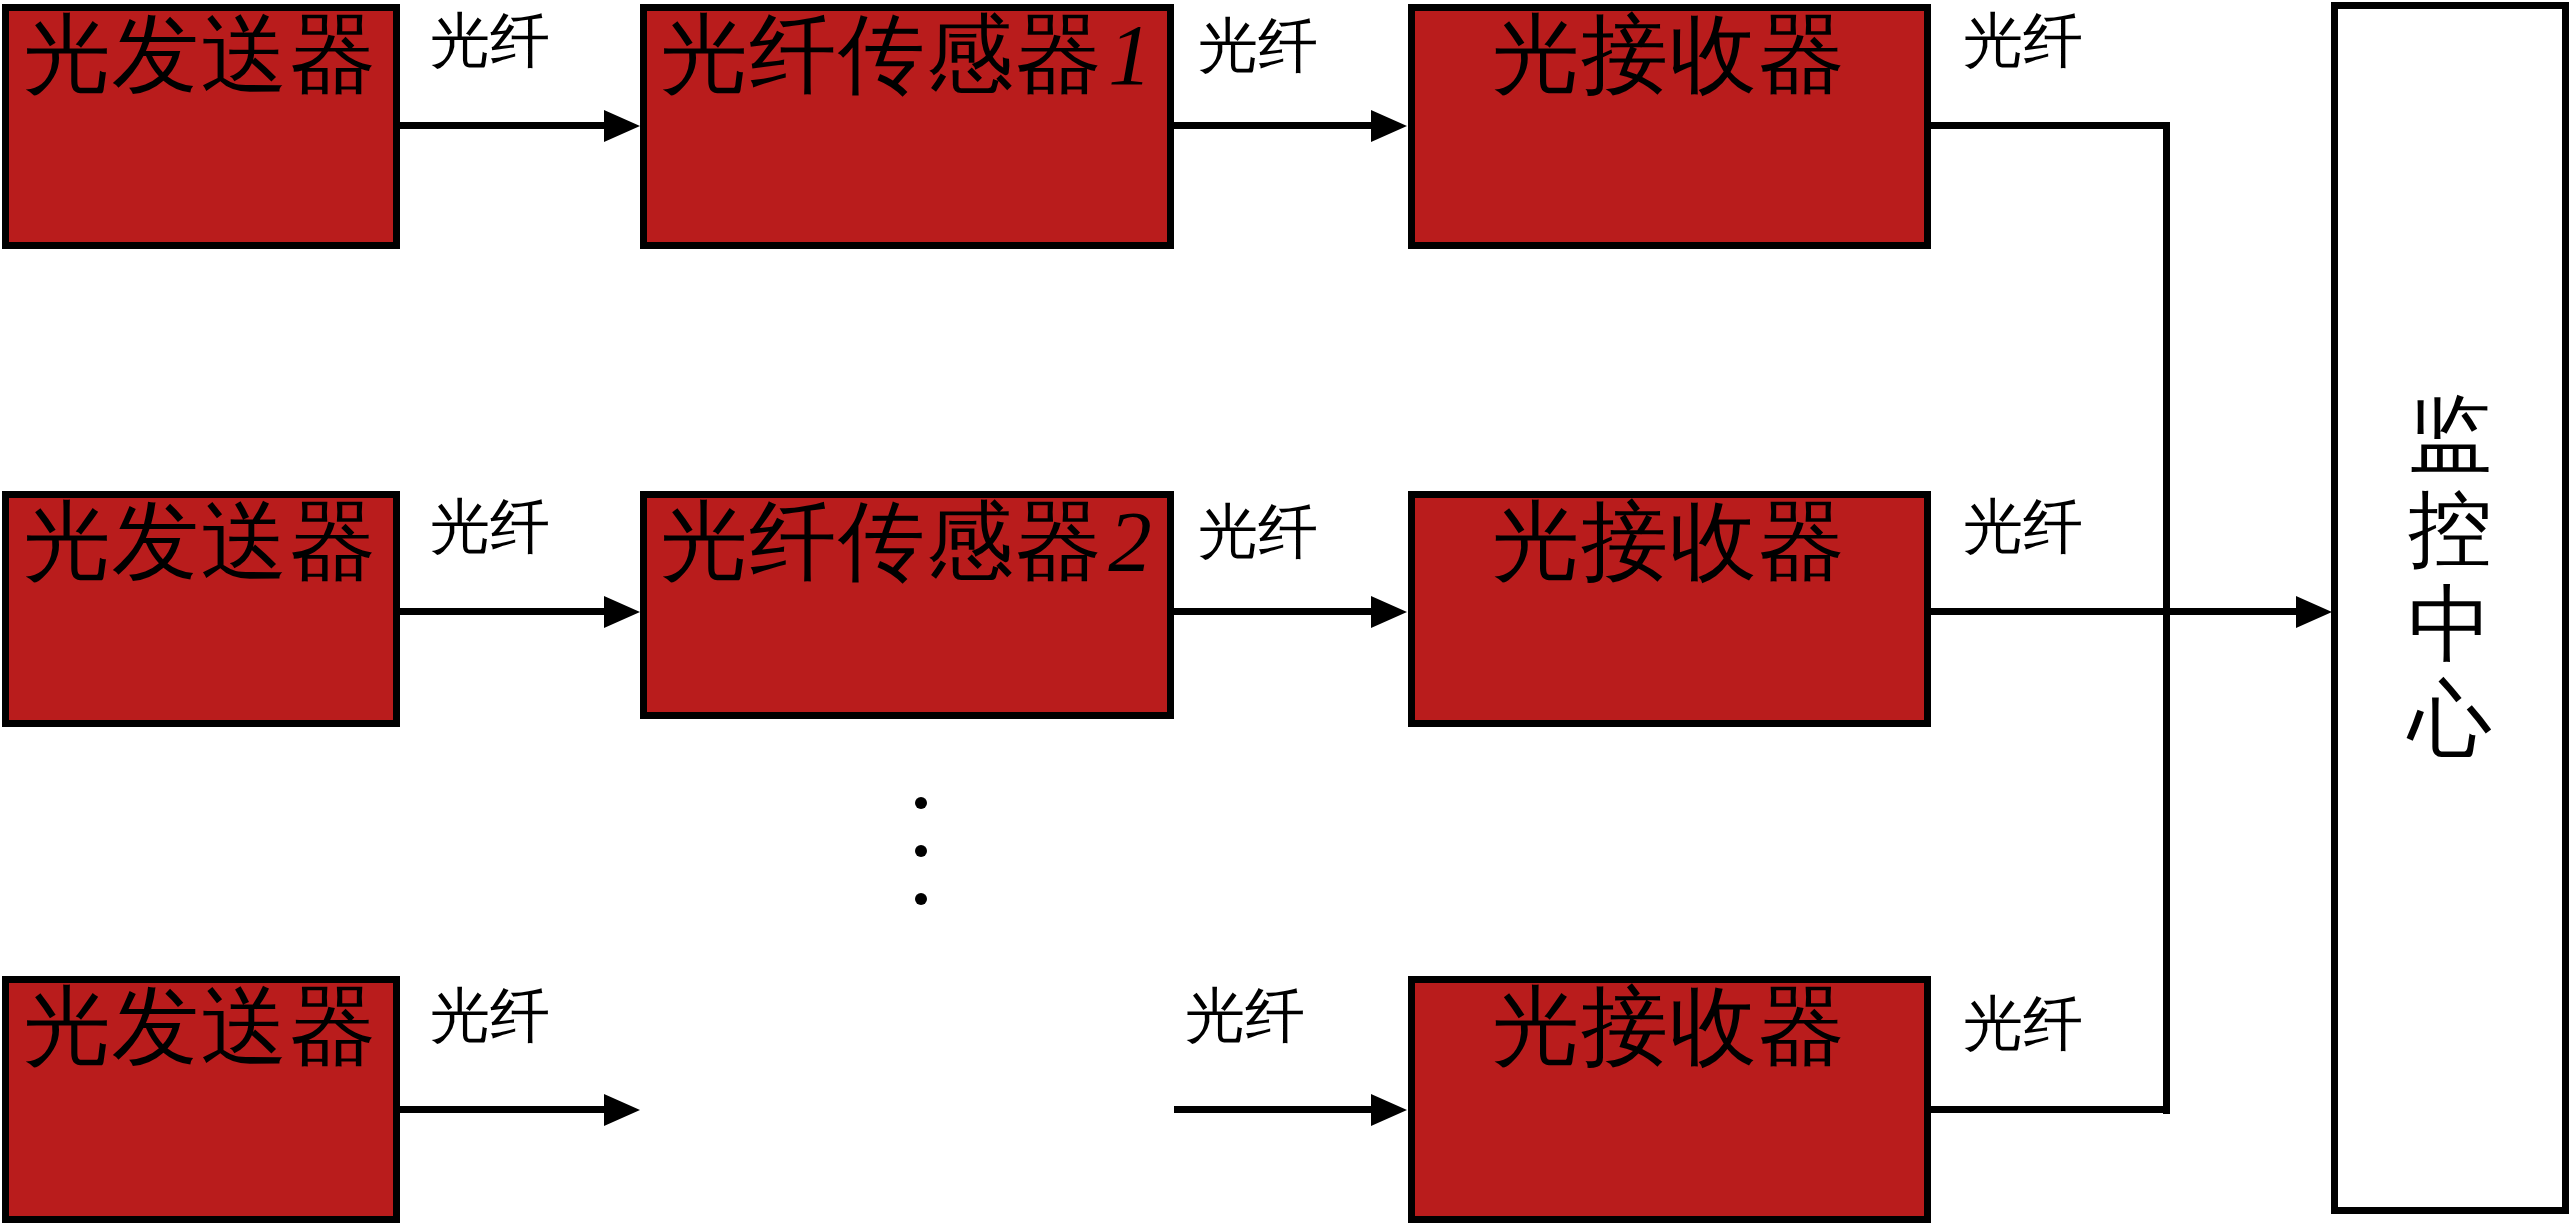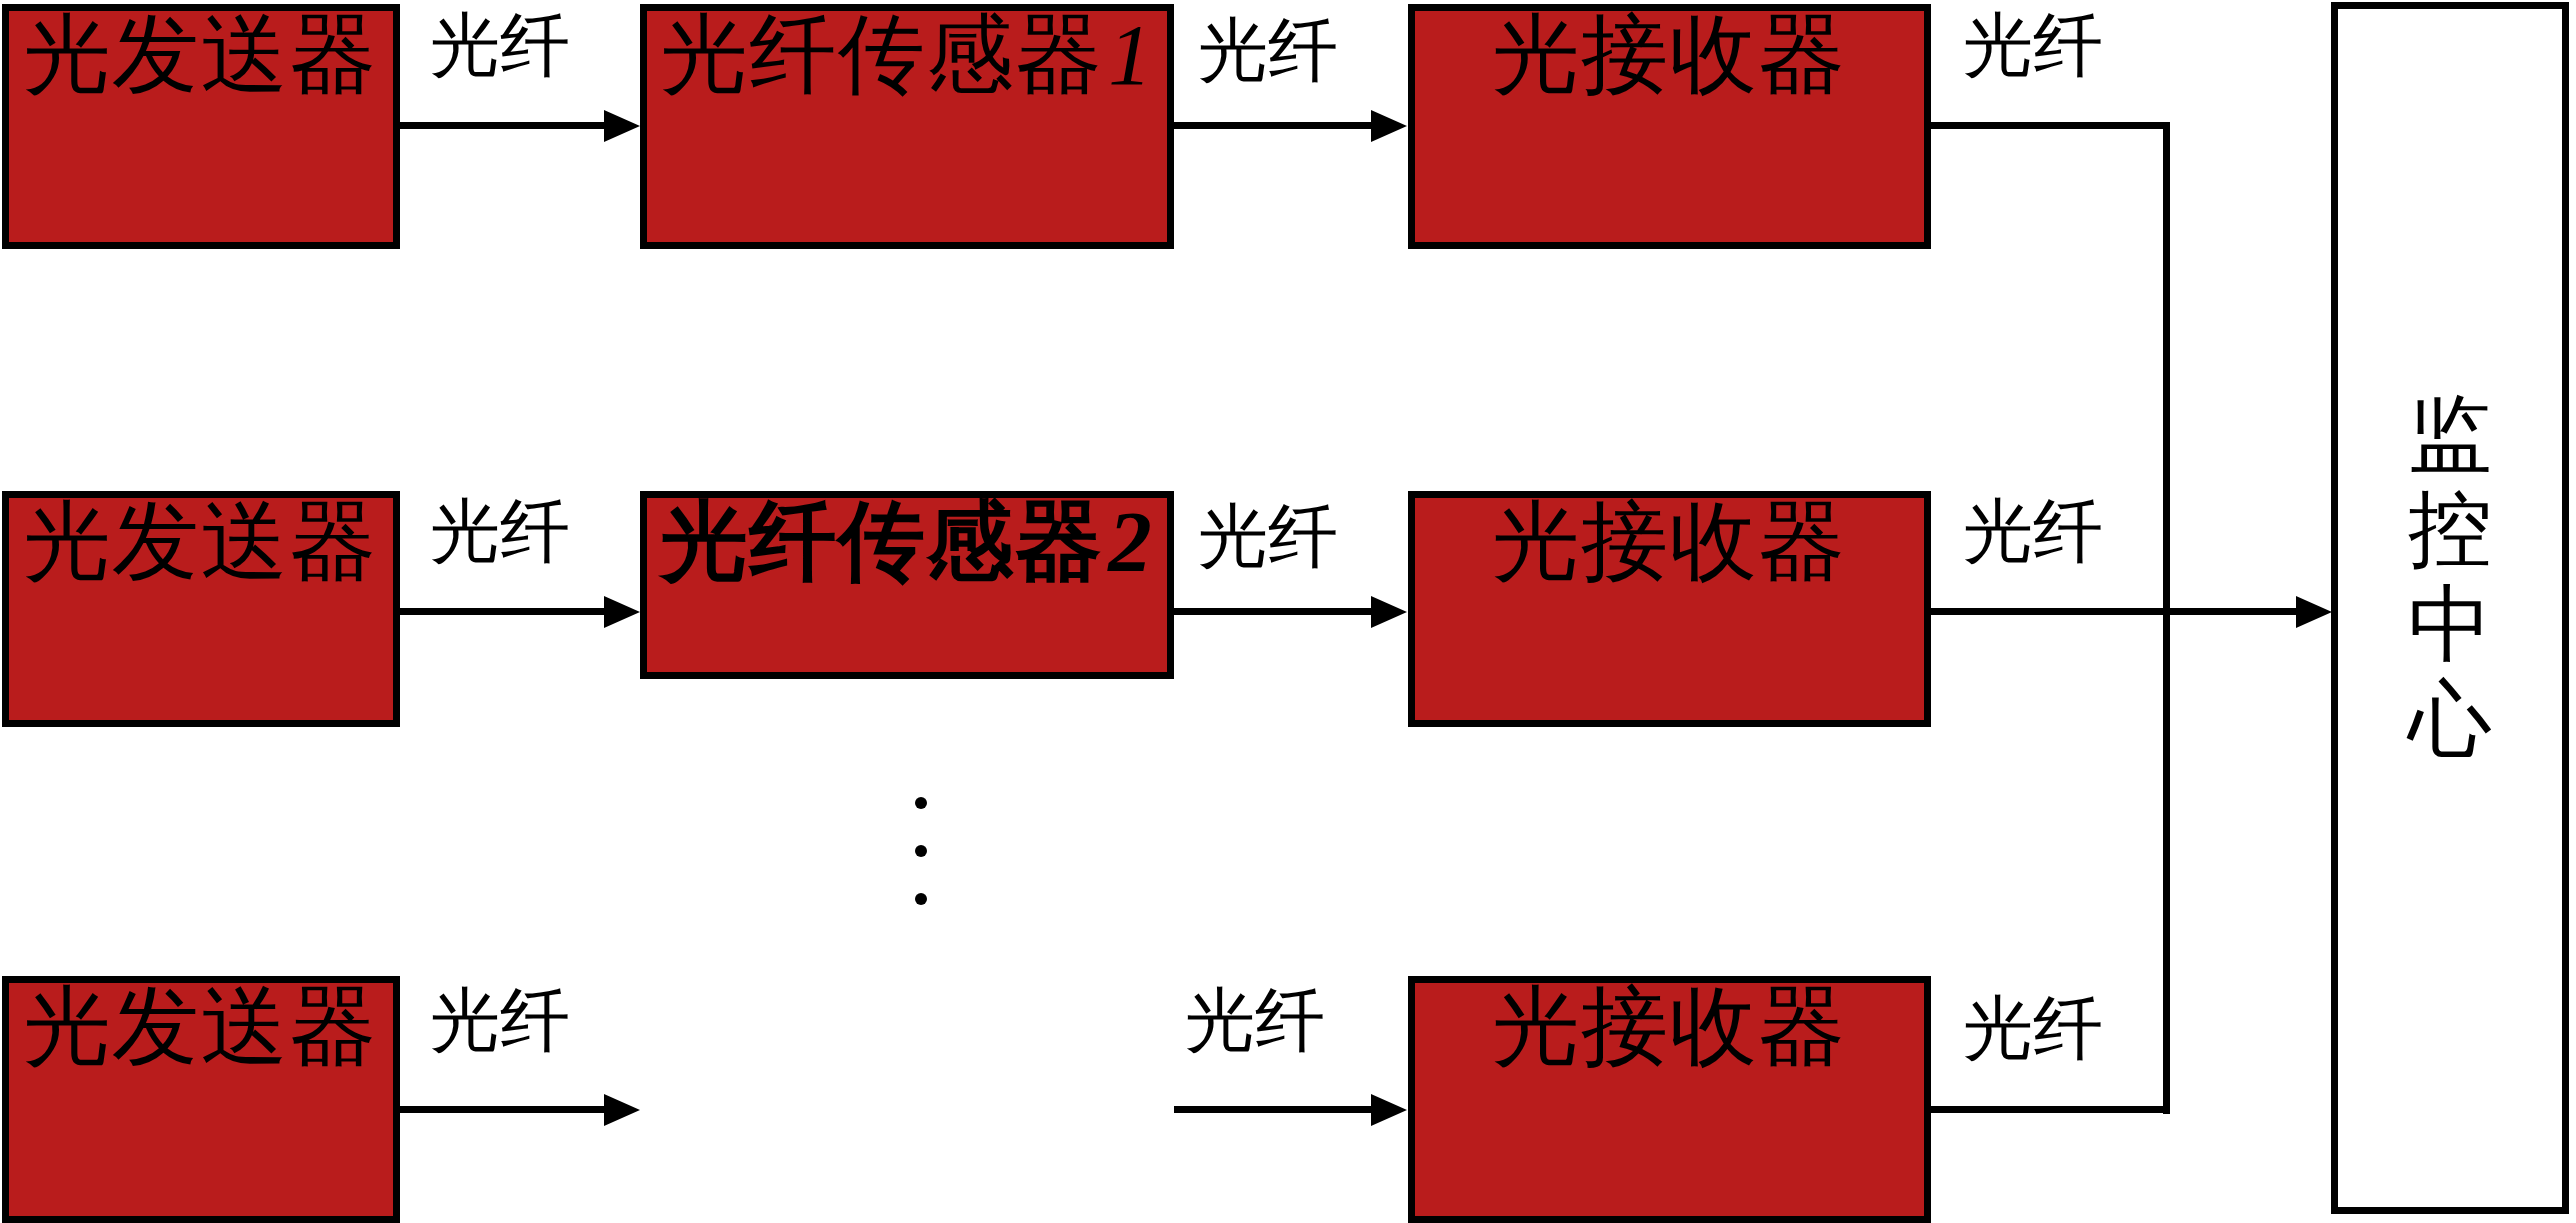--- a/index.html
+++ b/index.html
@@ -21,21 +21,21 @@
               line-height:1.13;color:#000;}
   .vbox-label span{display:block;}
 
   .hline{position:absolute;height:7.3px;background:#000;}
   .vline{position:absolute;width:7.3px;background:#000;}
 
   .arrow{position:absolute;width:0;height:0;
          border-top:16px solid transparent;border-bottom:16px solid transparent;
          border-left:36px solid #000;}
 
-  .edge-label{position:absolute;font-size:70px;line-height:1;color:#000;white-space:nowrap;}
+  .edge-label{position:absolute;font-size:60px;line-height:1;color:#000;white-space:nowrap;}
 
   .dots{position:absolute;display:flex;flex-direction:column;align-items:center;}
   .dots i{display:block;width:12px;height:12px;border-radius:50%;background:#000;margin-bottom:36px;}
   .dots i:last-child{margin-bottom:0;}
 </style>
 </head>
 <body>
 
 <div id="stage">
 
@@ -63,21 +63,21 @@
   <div class="edge-label" style="left:1963px;top:11.3px;">光纤</div>
 
   <div class="box" style="left:1.6px;top:491px;width:398px;height:236px;">
     <span class="box-label">光发送器</span>
   </div>
 
   <div class="hline" style="left:399px;top:608px;width:207px;"></div>
   <div class="arrow" style="left:604px;top:596px;"></div>
   <div class="edge-label" style="left:430px;top:497px;">光纤</div>
 
-  <div class="box" style="left:640px;top:491px;width:534px;height:188px;font-weight:bold;">
+  <div class="box" style="left:640px;top:491px;width:534px;height:228px;">
     <span class="box-label"><span>光纤传感器</span><span class="idx">2</span></span>
   </div>
 
   <div class="hline" style="left:1174px;top:608px;width:199px;"></div>
   <div class="arrow" style="left:1371px;top:596px;"></div>
   <div class="edge-label" style="left:1198px;top:502px;">光纤</div>
 
   <div class="box" style="left:1408px;top:491px;width:523px;height:236px;">
     <span class="box-label">光接收器</span>
   </div>

